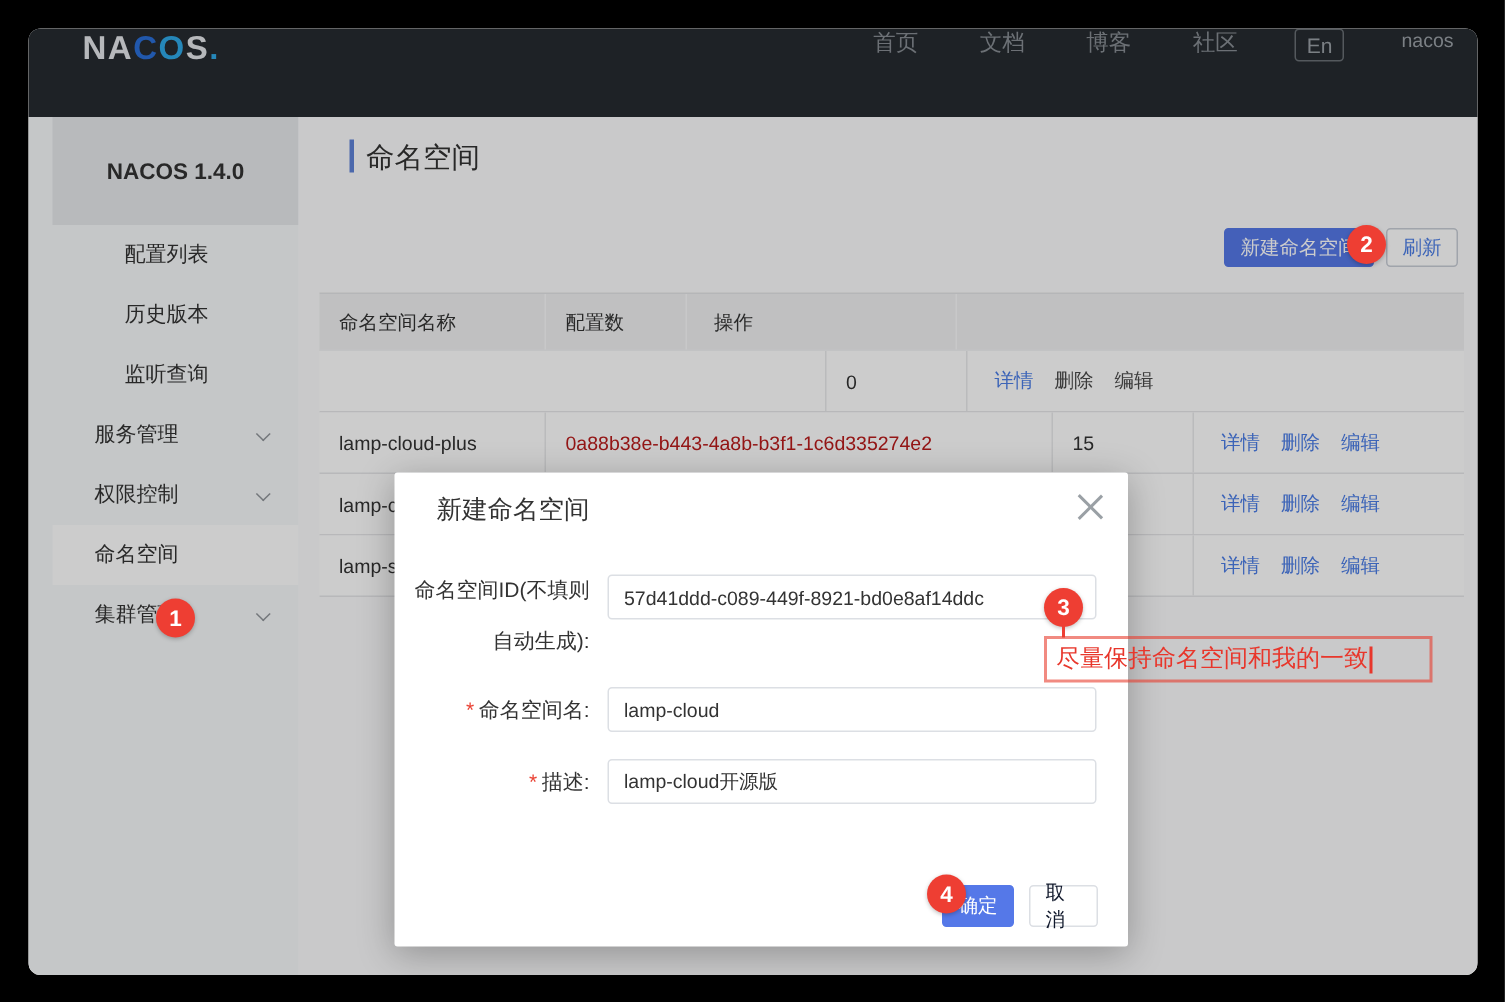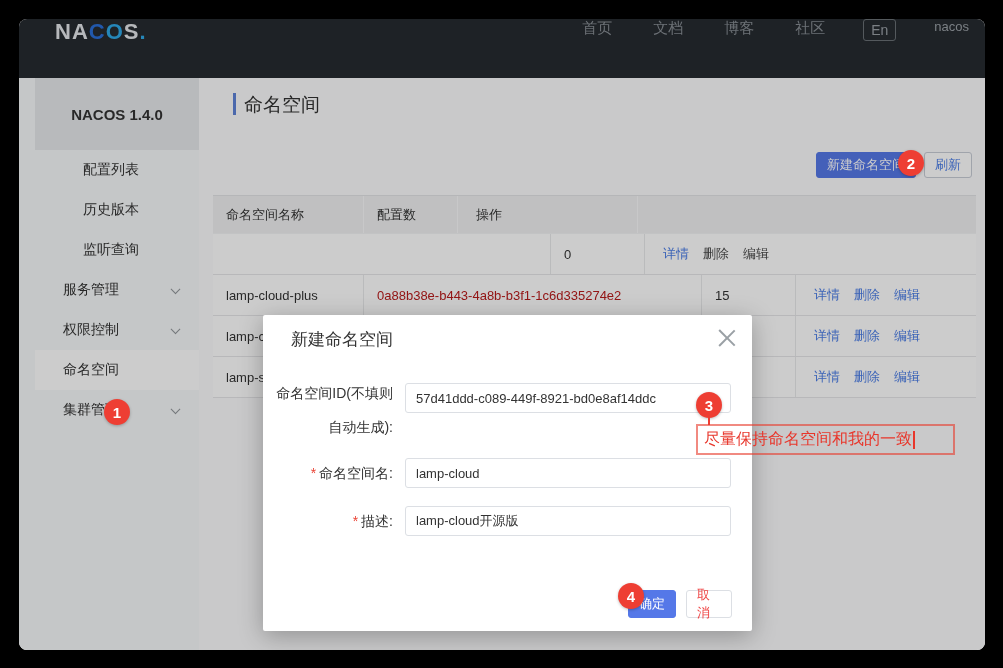--- a/index.html
+++ b/index.html
@@ -66,21 +66,21 @@
   .modal-close{position:absolute;right:16px;top:14px;width:18px;height:18px;cursor:pointer;}
   .modal-close::before,.modal-close::after{content:"";position:absolute;left:8px;top:-2px;width:1.5px;height:22px;
          background:#9aa0a5;}
   .modal-close::before{transform:rotate(45deg);} .modal-close::after{transform:rotate(-45deg);}
   .f-label{position:absolute;left:0;width:130px;text-align:right;font-size:14px;color:#333;}
   .f-input{position:absolute;left:142px;width:326px;height:30px;border:1px solid #dcdfe4;border-radius:3px;
            padding:0 10px;font-size:13px;color:#333;background:#fff;outline:none;}
   .star{color:#ea4335;margin-right:3px;}
   .modal-btns{position:absolute;top:275px;left:365px;display:flex;gap:10px;}
   .btn.ok{width:48px;height:28px;}
-  .btn.cancel{width:46px;height:28px;background:#fff;color:#ef4444;border:1px solid #dcdfe4;}
+  .btn.cancel{width:46px;height:28px;background:#fff;color:#0f172a;border:1px solid #dcdfe4;}
 
   
   .badge{position:absolute;width:26px;height:26px;border-radius:50%;background:#ee3e33;color:#fff;
          font-size:15px;font-weight:bold;display:flex;align-items:center;justify-content:center;
          z-index:20;box-shadow:0 1px 3px rgba(0,0,0,0.25);}
   .ann-line{position:absolute;left:708px;top:417px;width:2px;height:8px;background:#ee3e33;z-index:20;}
   .ann-box{position:absolute;left:672px;top:424px;width:259px;height:31px;border:2px solid rgba(232,60,45,0.6);
            z-index:20;display:flex;align-items:center;padding:0 6px;margin-left:24px;}
   .ann-text{color:#e8362b;font-size:16px;white-space:nowrap;}
   .ann-cursor{display:inline-block;width:1.5px;height:18px;background:#e8362b;margin-left:1px;vertical-align:-3px;}

